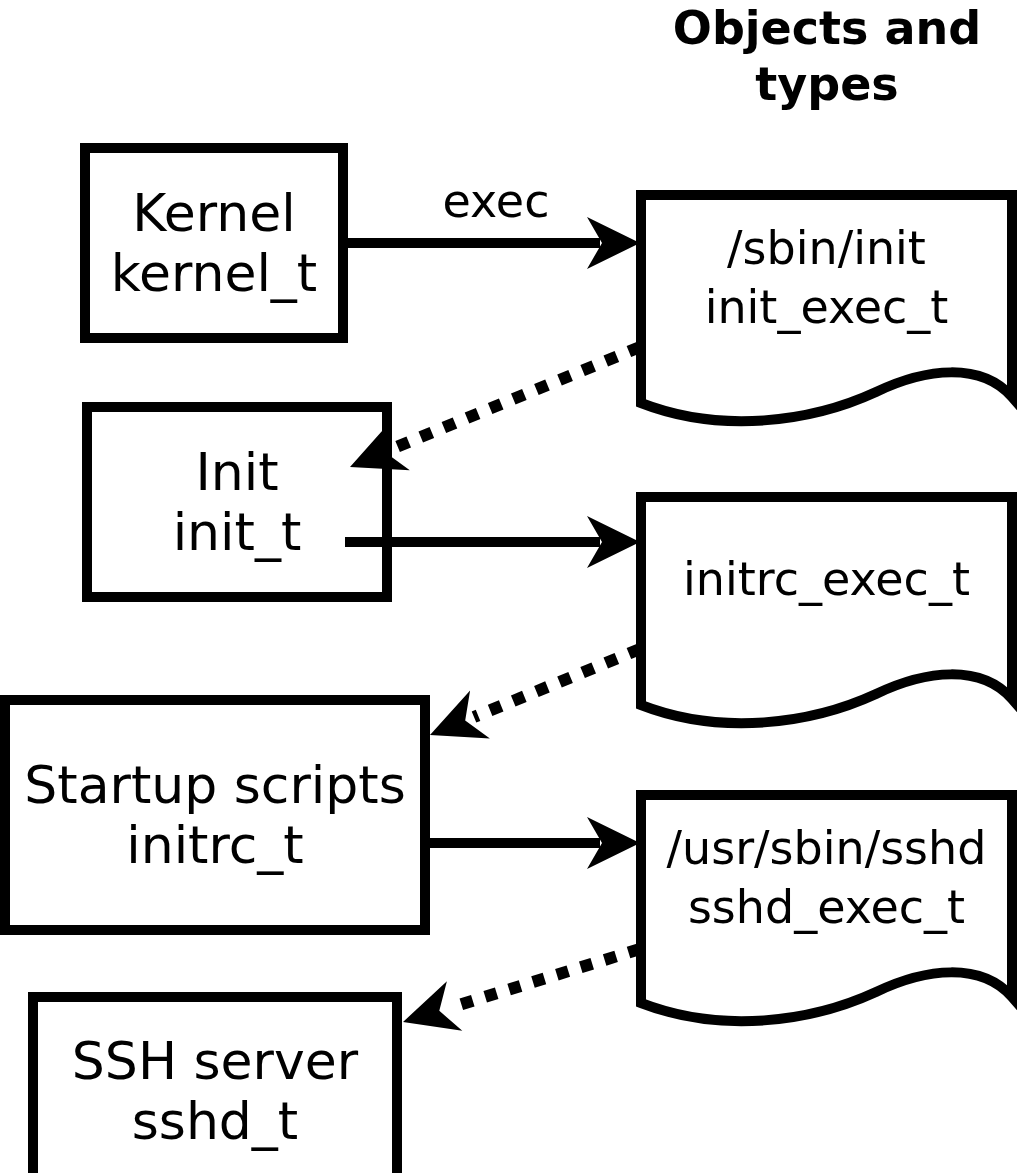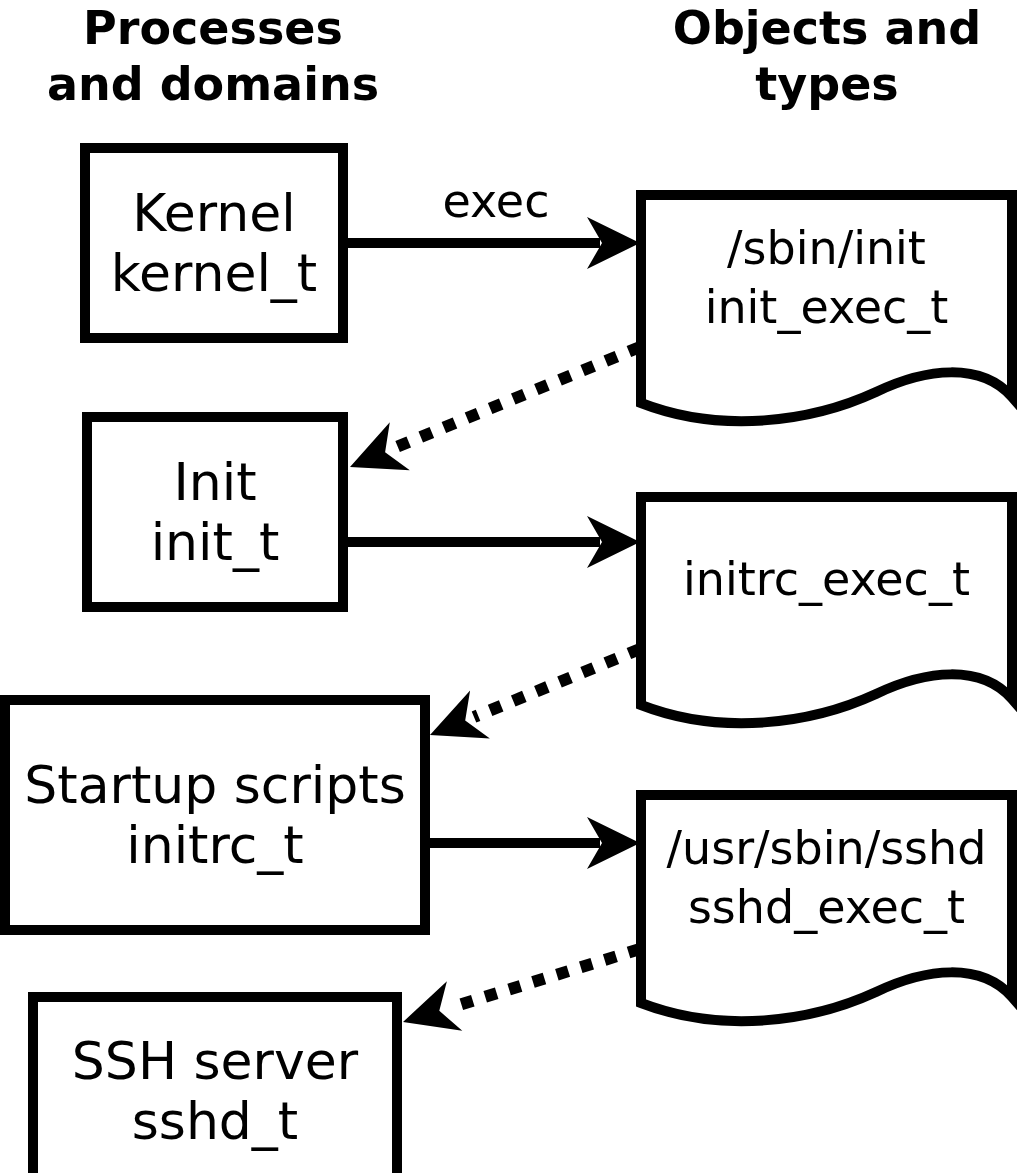--- a/index.html
+++ b/index.html
@@ -61,34 +61,30 @@
     line-height: 46px;
     white-space: nowrap;
   }
   .arrows { position: absolute; left: 0; top: 0; }
 </style>
 </head>
 <body>
 
 <div class="canvas">
 
-  <div class="heading" style="left:0; top:2; width:426px;">
-    <div>Processes</div>
-    <div>and domains</div>
-  </div>
   <div class="heading" style="left:620px; top:2; width:414px;">
     <div>Objects and</div>
     <div>types</div>
   </div>
 
   <div class="pbox" style="left:80px; top:143px; width:268px; height:200px;">
     <div>Kernel</div>
     <div>kernel_t</div>
   </div>
-  <div class="pbox" style="left:82px; top:412px; width:266px; height:200px;">
+  <div class="pbox" style="left:82px; top:402px; width:310px; height:200px;">
     <div>Init</div>
     <div>init_t</div>
   </div>
   <div class="pbox" style="left:0px; top:695px; width:430px; height:240px;">
     <div>Startup scripts</div>
     <div>initrc_t</div>
   </div>
   <div class="pbox" style="left:28px; top:972px; width:374px; height:198px;margin-top:20px;">
     <div>SSH server</div>
     <div>sshd_t</div>

